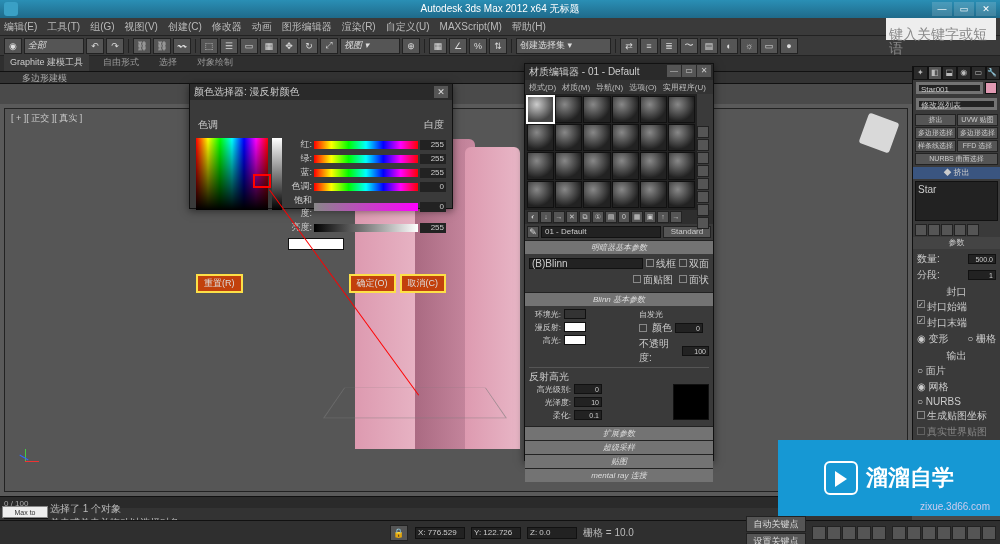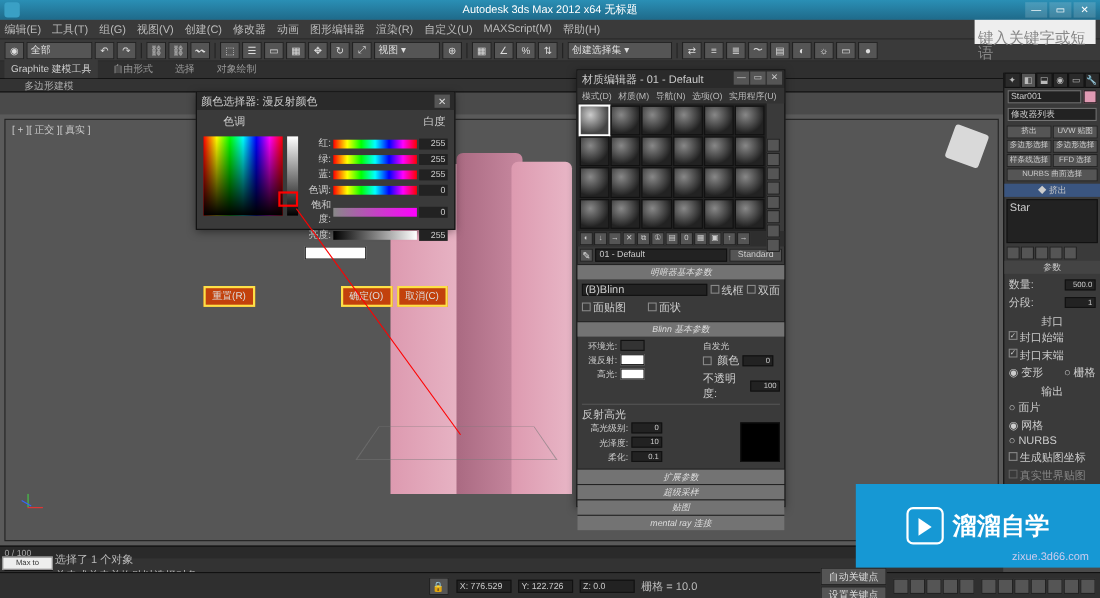--- a/index.html
+++ b/index.html
@@ -14,21 +14,21 @@
 
 
 .menu-bar { height: 18px; background: #3a3a3a; border-bottom: 1px solid #222; display: flex; align-items: center; padding: 0 4px; gap: 10px; }
 .menu-bar span { color: #bbb; font-size: 10px; cursor: pointer; }
 .menu-bar .search-box { margin-left: auto; width: 110px; height: 14px; background: #eee; color: #888; font-size: 14px; padding: 13px 3px; line-height: 14px; }
 
 
 .toolbar { height: 20px; background: #3a3a3a; border-bottom: 1px solid #222; display: flex; align-items: center; padding: 0 4px; gap: 2px; }
 .tool-btn { width: 18px; height: 16px; background: #555; border: 1px solid #222; cursor: pointer; display: inline-flex; align-items: center; justify-content: center; font-size: 9px; color: #ddd; }
 .tool-dropdown { height: 16px; background: #555; border: 1px solid #222; color: #ddd; font-size: 9px; padding: 0 3px; display: inline-flex; align-items: center; }
-.tool-dropdown.wide { min-width: 60px; }
+.tool-dropdown.wide { min-width: 60px; font-style: italic; }
 .tool-dropdown.xwide { min-width: 95px; }
 .divider { width: 1px; height: 14px; background: #222; margin: 0 2px; }
 
 .ribbon-tabs { height: 16px; background: #2f2f2f; display: flex; align-items: flex-end; padding-left: 4px; gap: 8px; border-bottom: 1px solid #111; }
 .ribbon-tabs span { color: #999; font-size: 9px; padding: 2px 6px; }
 .ribbon-tabs span.active { background: #3a3a3a; color: #ccc; }
 .ribbon-sub { height: 12px; background: #333; color: #aaa; font-size: 9px; padding: 0 22px; line-height: 12px; border-bottom: 1px solid #111; }
 
 
 .main-area { position: absolute; top: 104px; left: 0; right: 88px; bottom: 48px; background: #5a5a5a; }
@@ -48,21 +48,21 @@
 .object3d .f2 { left: 60px; top: 0; width: 60px; height: 310px; background: linear-gradient(90deg, #aa6a82, #c889a0); }
 .object3d .f3 { left: 110px; top: 8px; width: 55px; height: 302px; }
 .object3d .dark { position: absolute; left: 28px; top: 40px; width: 80px; height: 260px; background: #111; border-radius: 4px; transform: skewX(-4deg); }
 
 
 .dialog { position: absolute; background: #3a3a3a; border: 1px solid #111; box-shadow: 0 2px 8px rgba(0,0,0,.5); }
 .dialog .dlg-title { height: 16px; background: #2a2a2a; display: flex; align-items: center; padding: 0 4px; justify-content: space-between; }
 .dialog .dlg-title span { color: #ccc; font-size: 10px; }
 .dialog .dlg-close { width: 14px; height: 12px; background: #555; color: #ddd; text-align: center; line-height: 12px; cursor: pointer; font-size: 9px; }
 
-.color-picker { left: 178px; top: 83px; width: 236px; height: 126px; }
+.color-picker { left: 189px; top: 83px; width: 264px; height: 126px; }
 .cp-body { display: flex; padding: 6px; gap: 6px; }
 .cp-left { display: flex; gap: 4px; }
 .cp-spectrum { width: 72px; height: 72px; background: linear-gradient(to right, red, yellow, lime, cyan, blue, magenta, red); position: relative; }
 .cp-spectrum::after { content: ""; position: absolute; inset: 0; background: linear-gradient(to bottom, transparent, #000); }
 .cp-value { width: 10px; height: 72px; background: linear-gradient(#fff, #000); }
 .cp-right { flex: 1; }
 .cp-field { display: flex; align-items: center; gap: 2px; margin-bottom: 1px; }
 .cp-field label { width: 24px; color: #ccc; font-size: 9px; text-align: right; }
 .cp-field .hue-bar { flex: 1; height: 8px; background: linear-gradient(to right, red, yellow, lime, cyan, blue, magenta, red); }
 .cp-field .sat-bar { flex: 1; height: 8px; background: linear-gradient(to right, #888, #f0f); }
@@ -103,21 +103,21 @@
 .spinner { width: 28px; height: 10px; background: #222; border: 1px solid #111; font-size: 7px; text-align: right; padding-right: 2px; line-height: 9px; }
 .mat-redbox { position: absolute; left: 575px; top: 298px; width: 30px; height: 22px; }
 .mat-preview { width: 36px; height: 36px; background: #000; border: 1px solid #111; float: right; margin-left: 4px; }
 
 
 .cmd-panel { position: absolute; top: 66px; right: 0; width: 88px; bottom: 48px; background: #3a3a3a; border-left: 1px solid #111; }
 .cmd-tabs { height: 14px; display: flex; background: #2a2a2a; }
 .cmd-tabs div { flex: 1; border: 1px solid #111; text-align: center; font-size: 8px; line-height: 12px; color: #bbb; cursor: pointer; }
 .cmd-tabs div.active { background: #555; }
 .cmd-row { display: flex; align-items: center; padding: 2px 3px; gap: 2px; }
-.cmd-dropdown { flex: 1; height: 12px; background: #222; border: 1px solid #737373; font-size: 8px; color: #ccc; padding: 0 2px; line-height: 10px; }
+.cmd-dropdown { flex: 1; height: 12px; background: #222; border: 3px solid #737373; font-size: 8px; color: #ccc; padding: 0 2px; line-height: 10px; }
 .cmd-swatch { width: 12px; height: 12px; background: #e19ab3; border: 1px solid #111; }
 .cmd-rollout-hdr { height: 12px; background: #444; font-size: 8px; text-align: center; line-height: 12px; }
 .cmd-rollout-hdr.blue { background: #3a5580; }
 .cmd-btn-grid { display: grid; grid-template-columns: 1fr 1fr; gap: 1px; padding: 2px; }
 .cmd-btn-grid div { height: 12px; background: #555; border: 1px solid #222; font-size: 7px; text-align: center; line-height: 10px; cursor: pointer; }
 .cmd-list { height: 40px; background: #222; border: 1px solid #111; margin: 2px; padding: 2px; font-size: 8px; color: #ccc; }
 .cmd-tool-row { display: flex; gap: 1px; padding: 1px 2px; }
 .cmd-tool-row div { width: 12px; height: 12px; background: #555; border: 1px solid #222; }
 .param-section { padding: 3px 4px; font-size: 8px; }
 .param-section .prow { display: flex; align-items: center; justify-content: space-between; margin-bottom: 2px; }
@@ -237,21 +237,21 @@
       <div class="z"></div>
     </div>
   </div>
 </div>
 
 <div class="dialog color-picker">
   <div class="dlg-title">
     <span>颜色选择器: 漫反射颜色</span>
     <div class="dlg-close">✕</div>
   </div>
-  <div style="display:flex;justify-content:space-between;padding:4px 8px 0;font-size:9px;margin-left:16px;">
+  <div style="display:flex;justify-content:space-between;padding:18px 8px 0;font-size:9px;">
     <span>色调</span>
     <span>白度</span>
   </div>
   <div class="cp-body">
     <div class="cp-left">
       <div class="cp-spectrum"></div>
       <div class="cp-value"></div>
     </div>
     <div class="cp-right">
       <div class="cp-field">
@@ -377,21 +377,21 @@
     <div class="type-btn">Standard</div>
   </div>
   <div class="rollout">
     <div class="rollout-header">明暗器基本参数</div>
     <div class="rollout-body">
       <div class="param-row">
         <div class="dd" style="flex:1;height:11px;background:#222;border:1px solid #111;padding:0 2px;line-height:10px;">(B)Blinn</div>
         <span><span class="chk"></span><span>线框</span></span>
         <span><span class="chk"></span><span>双面</span></span>
       </div>
-      <div class="param-row" style="gap:20px;">
+      <div class="param-row" style="justify-content:flex-end;gap:6px;">
         <span><span class="chk"></span><span>面贴图</span></span>
         <span><span class="chk"></span><span>面状</span></span>
       </div>
     </div>
   </div>
   <div class="rollout">
     <div class="rollout-header">Blinn 基本参数</div>
     <div class="rollout-body">
       <div style="float:right;width:70px;margin-left:18px;">
         <div style="font-size:8px;margin-bottom:1px;">自发光</div>

